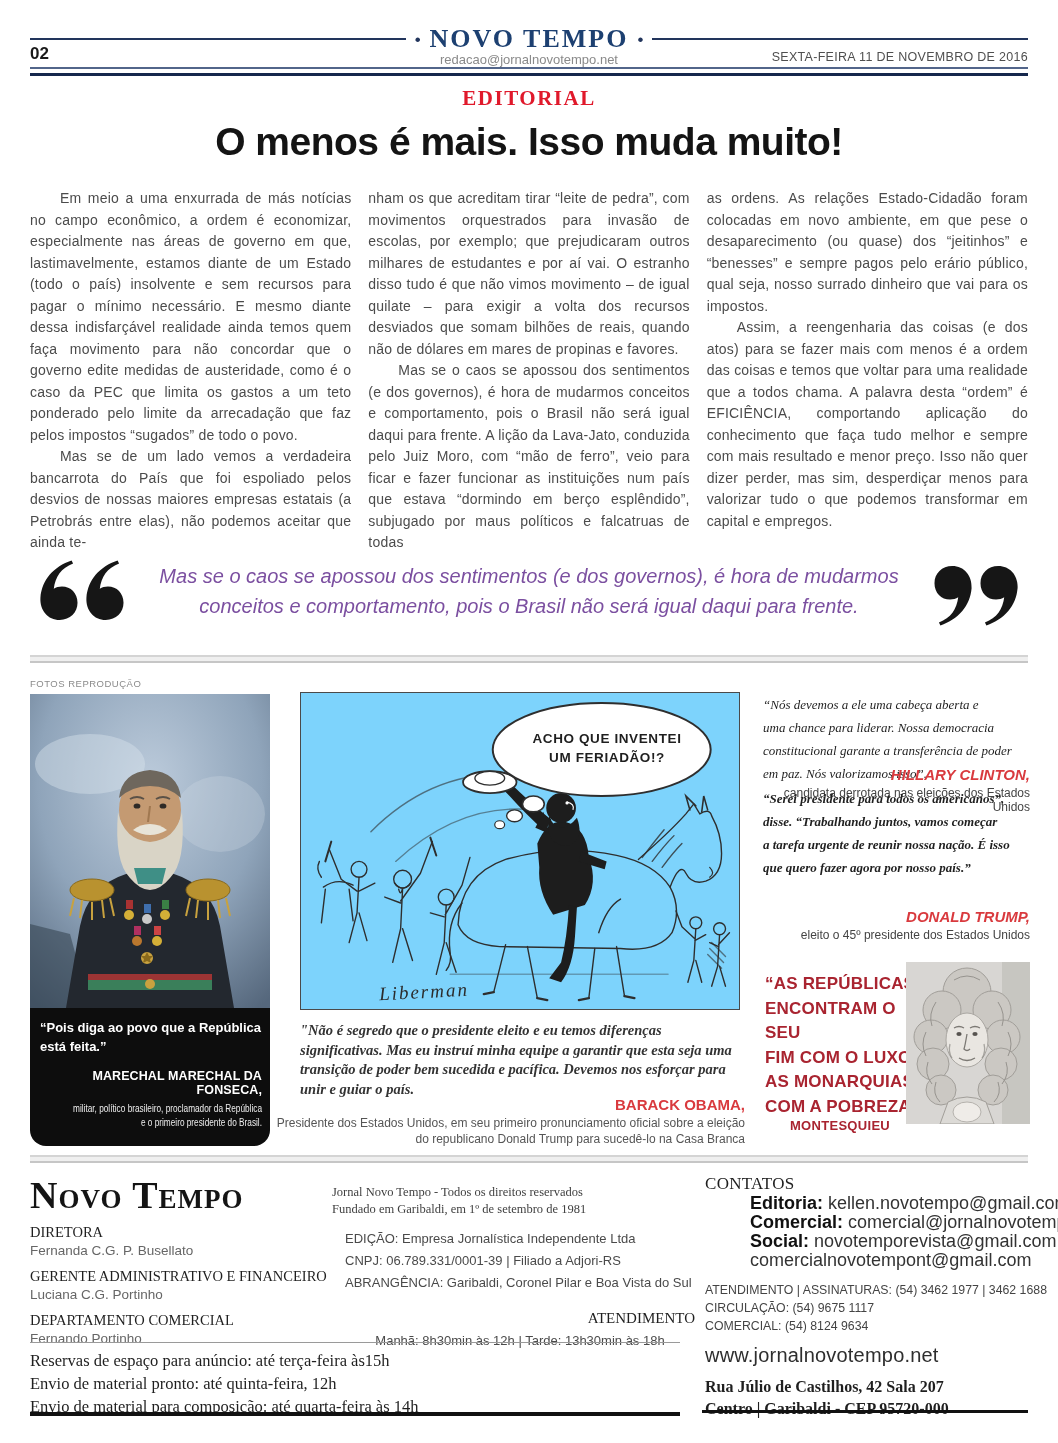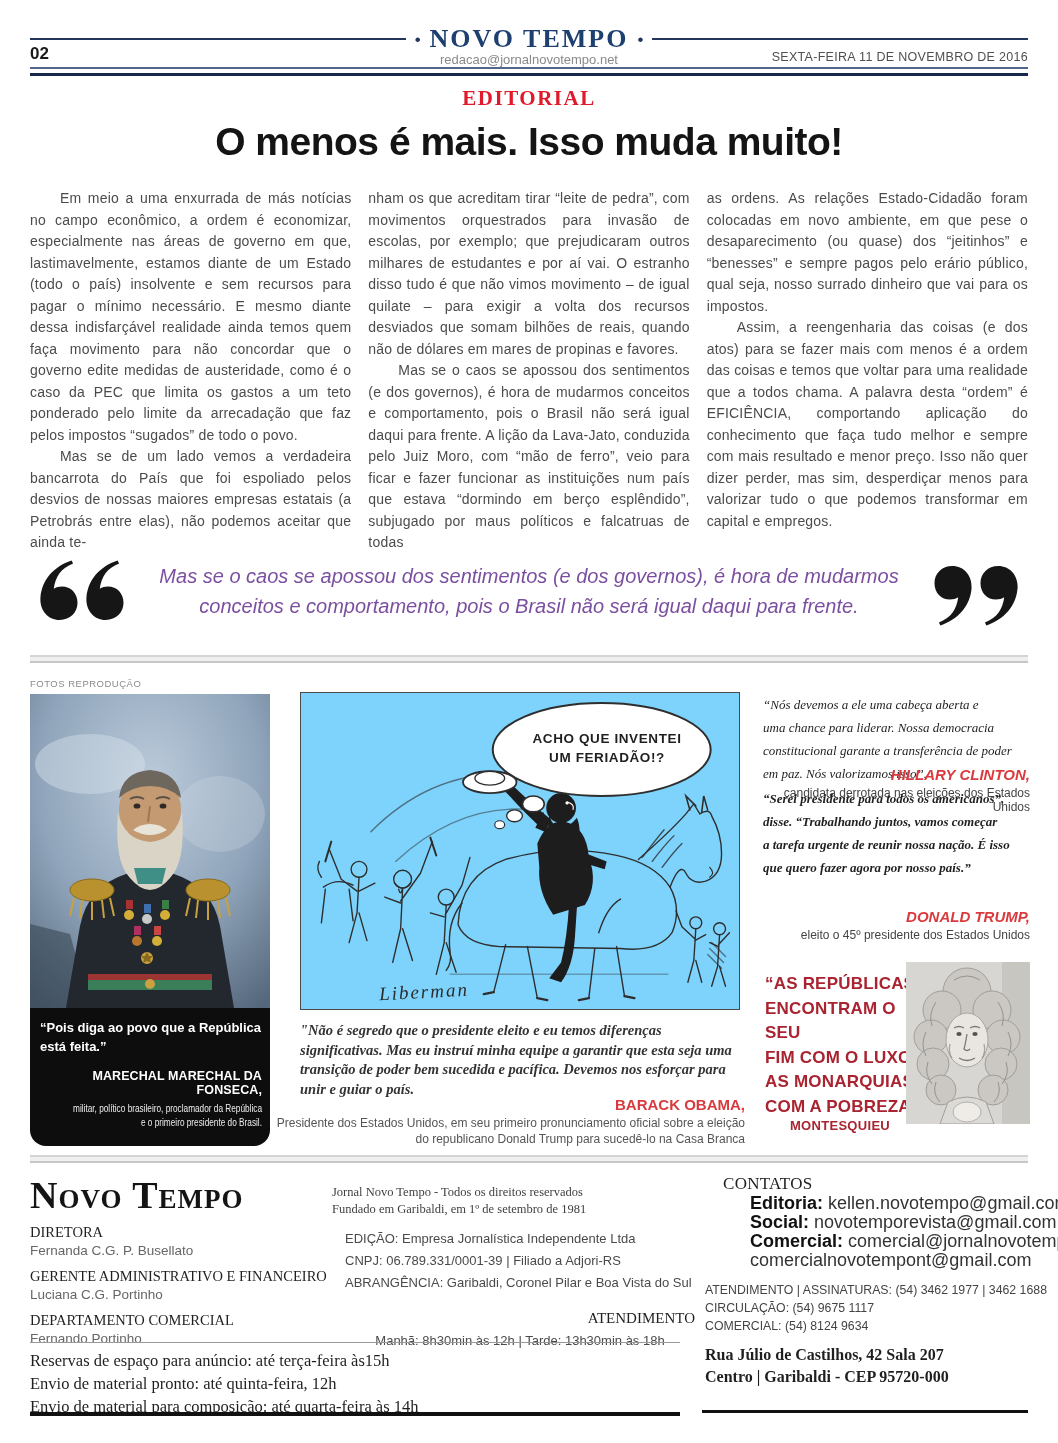--- a/index.html
+++ b/index.html
@@ -92,21 +92,21 @@
                   font-size:12.5px;line-height:17px;color:#3f3f3f;white-space:pre-line;}
   .footer-left{position:absolute;top:1224px;left:30px;width:320px;}
   .f-role{font-family:"Liberation Serif",serif;font-size:14.5px;color:#1f1f1f;margin-top:10px;}
   .f-role:first-child{margin-top:0;}
   .f-person{font-size:13.5px;color:#666;margin-top:2px;}
   .footer-mid{position:absolute;top:1228px;left:345px;width:350px;font-size:13px;color:#4a4a4a;}
   .footer-mid .f-line{line-height:22px;white-space:nowrap;}
   .f-atend-title{text-align:right;font-family:Liberation Serif, serif;font-size:15px;color:#1f1f1f;margin-top:16px;}
   .f-atend-hours{text-align:center;margin-top:6px;font-size:13px;color:#4a4a4a;white-space:nowrap;}
   .footer-right{position:absolute;top:1174px;left:705px;width:325px;}
-  .f-contatos{font-family:"Liberation Serif",serif;font-size:17px;color:#1f1f1f;letter-spacing:.3px;margin-left:18px;}
+  .f-contatos{font-family:"Liberation Serif",serif;font-size:17px;color:#1f1f1f;letter-spacing:.3px;}
   .f-contact-line{font-size:18px;color:#333;line-height:19px;white-space:nowrap;margin-left:45px;}
   .f-contact-line b{color:#111;}
   .f-phones{margin-top:11px;font-size:12.3px;color:#444;line-height:18px;}
   .f-phones div{white-space:nowrap;}
   .f-url{margin-top:9px;font-size:20px;color:#2e2e2e;letter-spacing:.2px;}
   .f-address{margin-top:9px;font-family:"Liberation Serif",serif;font-weight:bold;font-size:16px;
              line-height:22px;color:#1f1f1f;white-space:pre-line;}
   .f-right-rule{position:absolute;top:1410px;left:702px;width:326px;height:3px;background:#111;}
 
   .deadline-rule-top{position:absolute;top:1342px;left:30px;width:650px;height:1px;background:#9a9a9a;}
@@ -397,33 +397,34 @@
     <div class="f-atend-hours">Manhã: 8h30min às 12h | Tarde: 13h30min às 18h</div>
   </div>
 
   <div class="footer-right">
     <div class="f-contatos">CONTATOS</div>
     <div class="f-contact-line">
       <b>Editoria:</b>
       <span>kellen.novotempo@gmail.com</span>
     </div>
     <div class="f-contact-line">
+      <b>Comercial:</b>
+      <span>comercial@jornalnovotempo.net</span>
+    </div>
+    <div class="f-contact-line">
       <b>Social:</b>
       <span>novotemporevista@gmail.com</span>
-    </div>
-    <div class="f-contact-line">
-      <b>Comercial:</b>
-      <span>comercial@jornalnovotempo.net</span>
     </div>
     <div class="f-contact-line">comercialnovotempont@gmail.com</div>
     <div class="f-phones">
       <div>ATENDIMENTO | ASSINATURAS: (54) 3462 1977 | 3462 1688</div>
       <div>CIRCULAÇÃO: (54) 9675 1117</div>
       <div>COMERCIAL: (54) 8124 9634</div>
     </div>
+    <div class="f-url">www.jornalnovotempo.net</div>
     <div class="f-address">Rua Júlio de Castilhos, 42 Sala 207
 Centro | Garibaldi - CEP 95720-000</div>
   </div>
   <div class="f-right-rule"></div>
 
   <div class="deadline-rule-top"></div>
   <div class="deadlines">
     <div>Reservas de espaço para anúncio: até terça-feira às15h</div>
     <div>Envio de material pronto: até quinta-feira, 12h</div>
     <div>Envio de material para composição: até quarta-feira às 14h</div>

